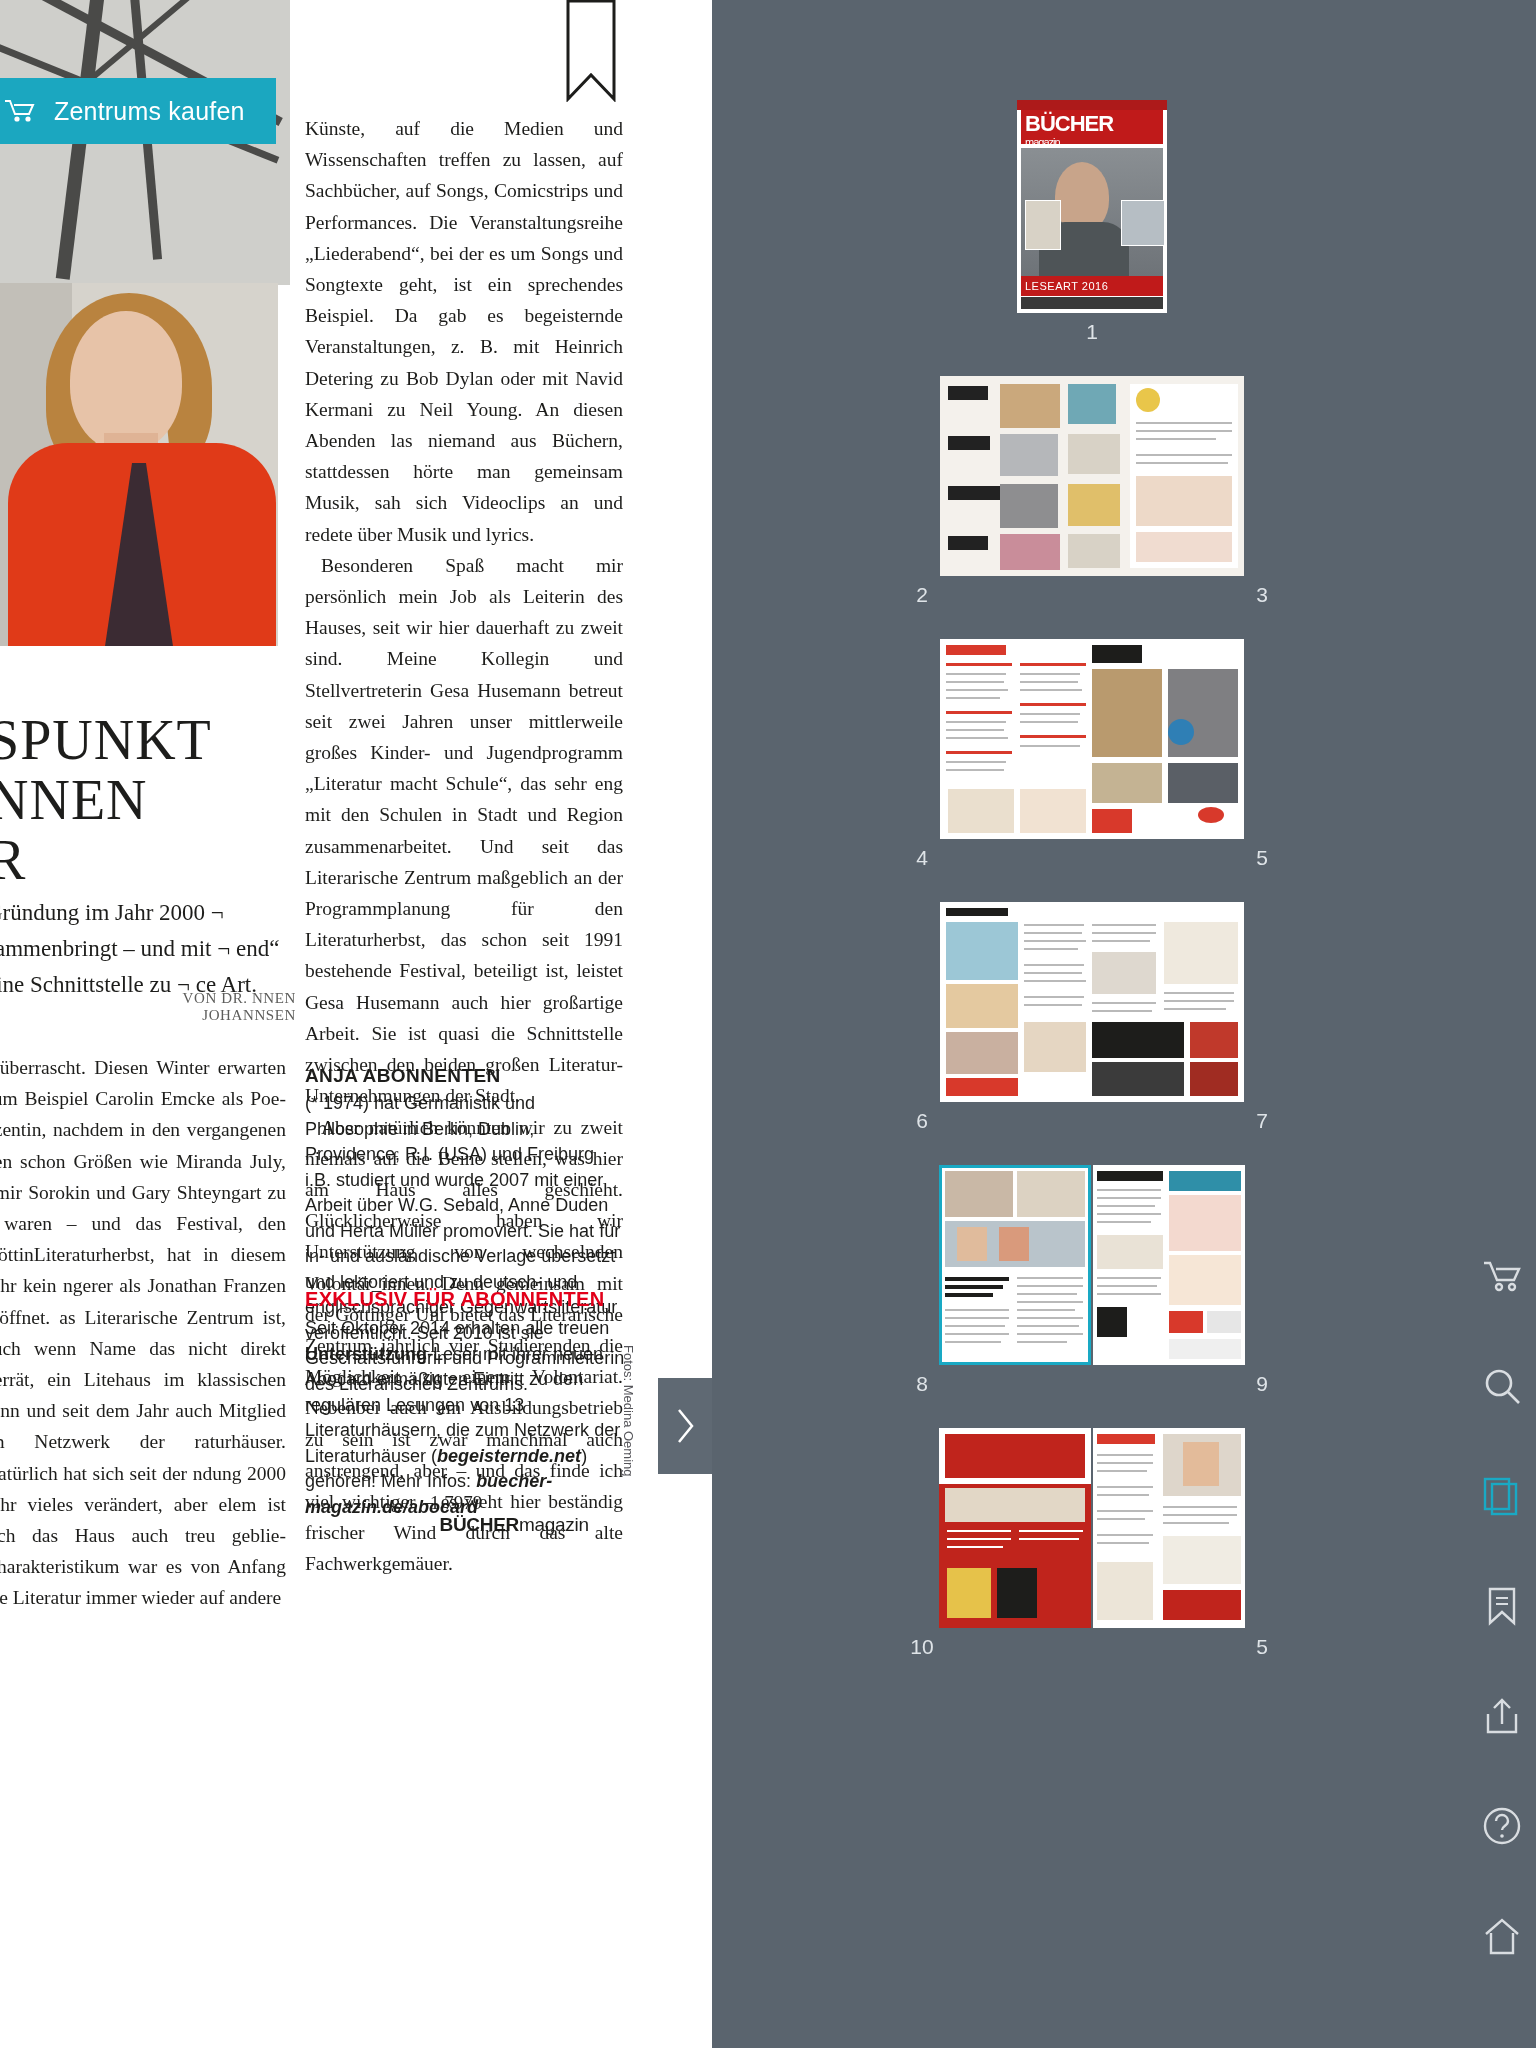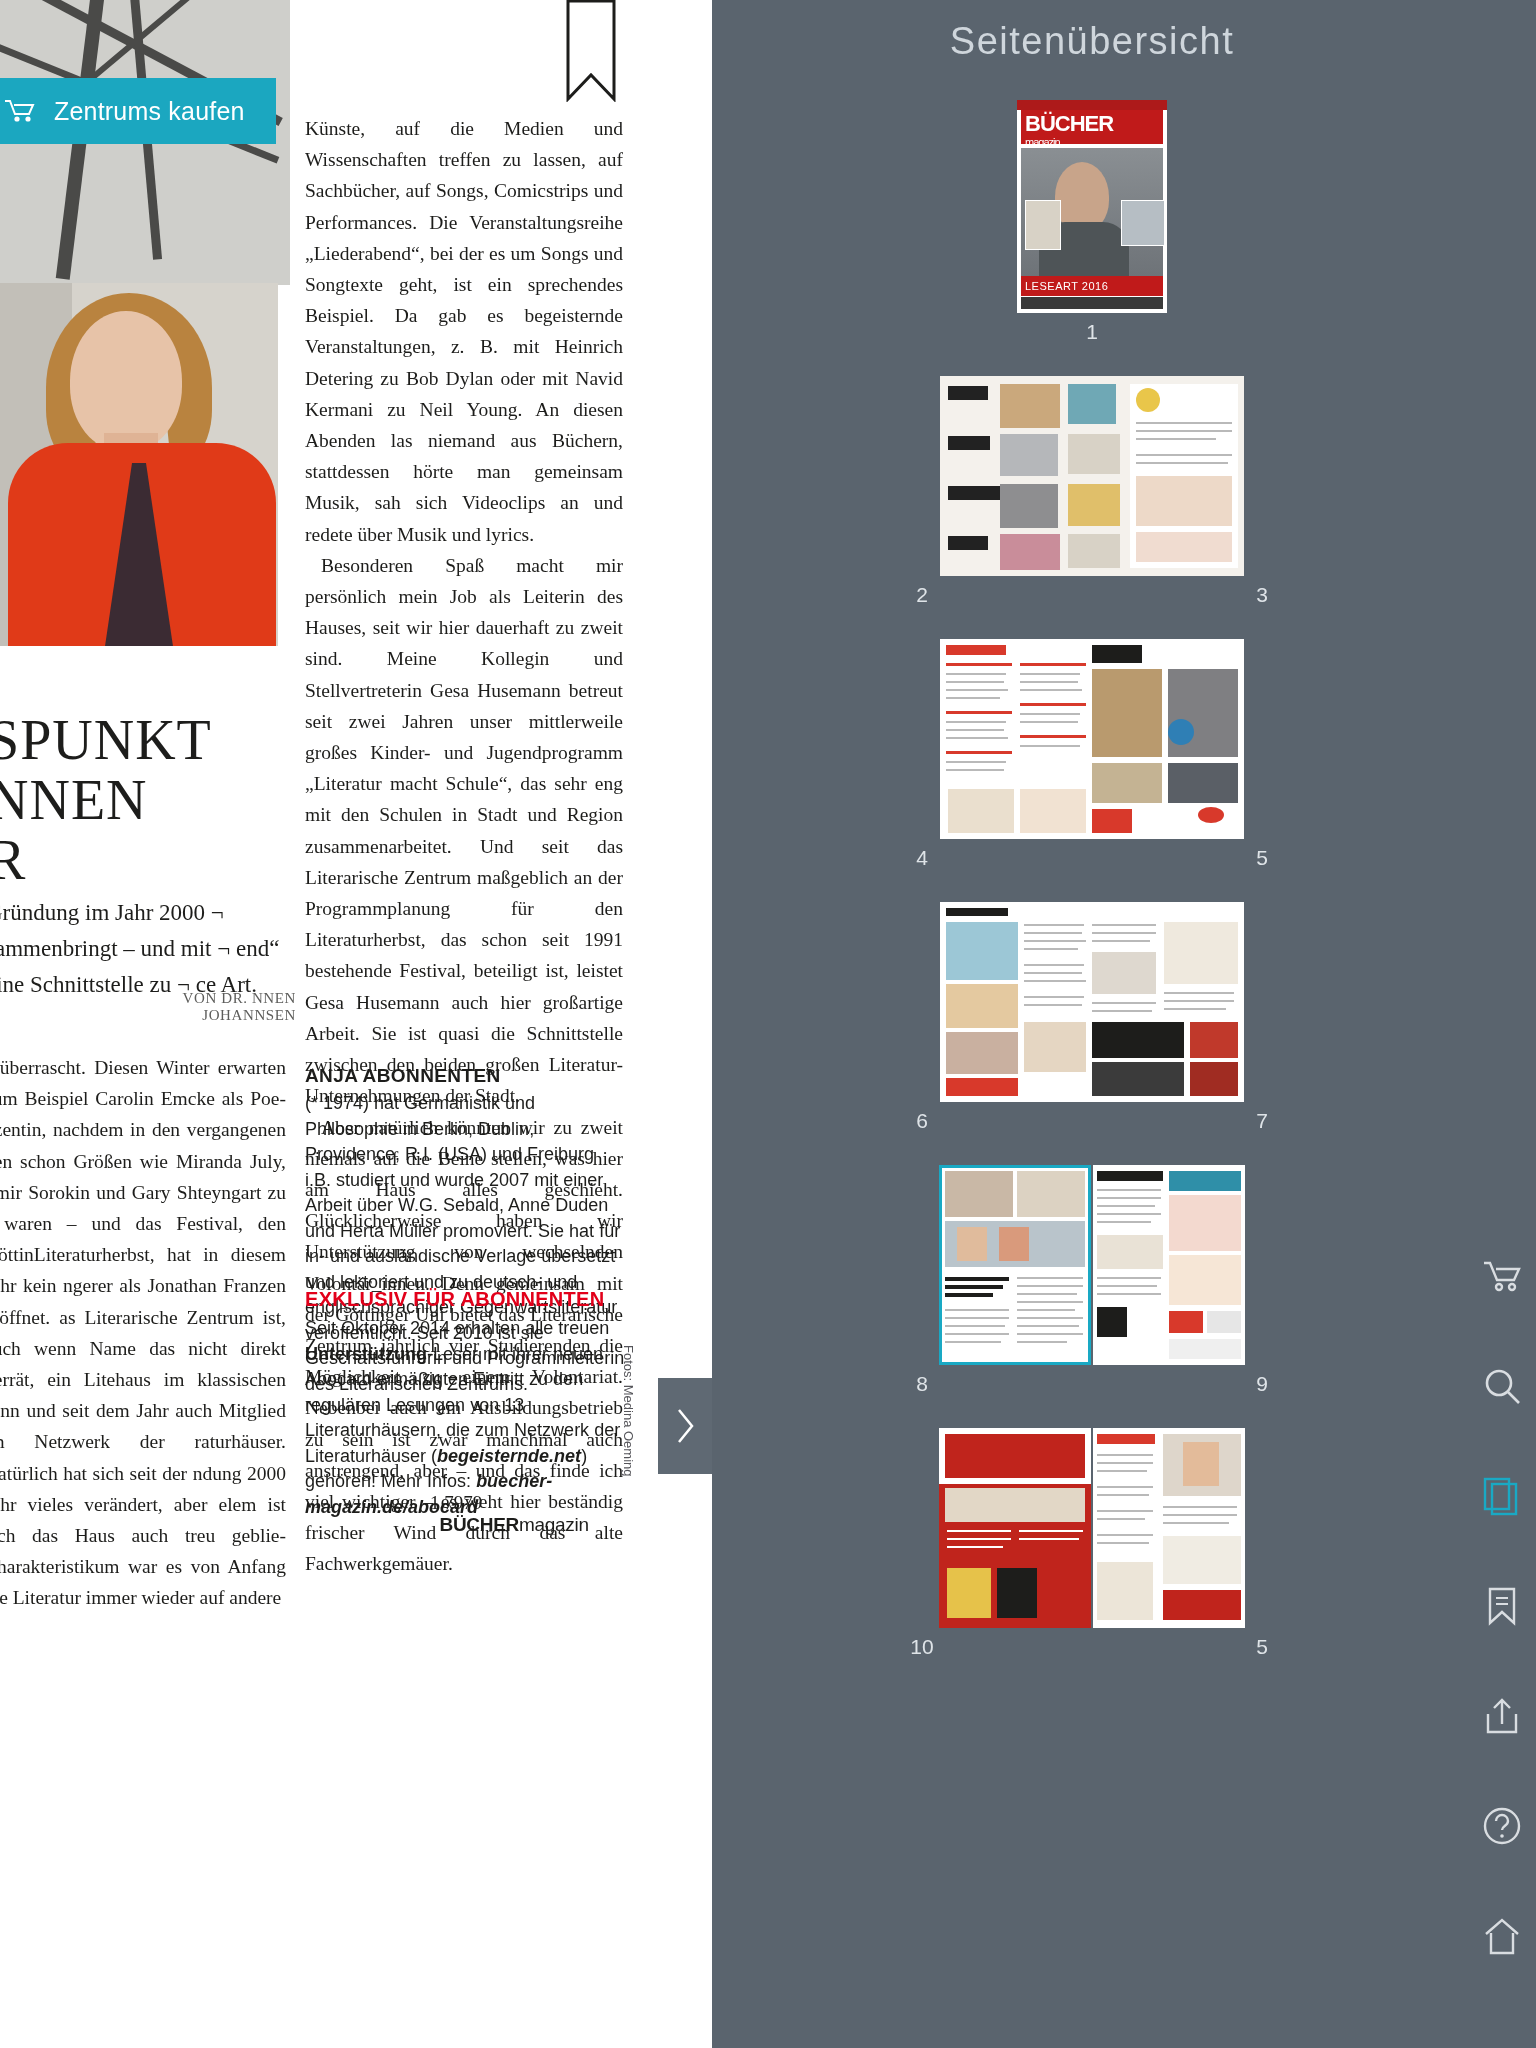--- a/index.html
+++ b/index.html
@@ -316,21 +316,20 @@
     <div id="next-arrow">
       <span>
         <svg viewBox="0 0 24 40" width="24" height="40">
           <path d="M6 4 L19 20 L6 36" fill="none" stroke="#ffffff" stroke-width="2.5"></path>
         </svg>
       </span>
     </div>
   </div>
 
   <div id="overview">
-    <div id="ov-title">Seitenübersicht</div>
 
     <div class="thumbs">
 
       <div class="spread">
         <div class="imgs" style="justify-content:center">
           <div class="page single cover-thumb">
             <div class="top"></div>
             <div class="ttl">BÜCHER<small>magazin</small></div>
             <div class="photo">
               <div class="man"></div>

